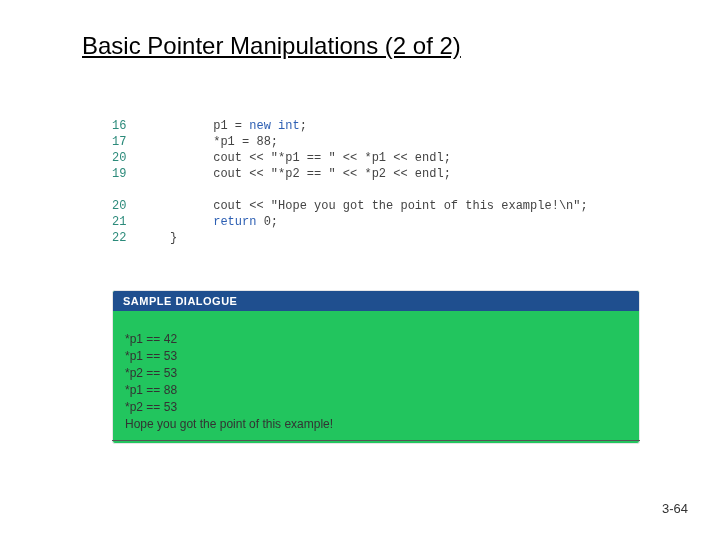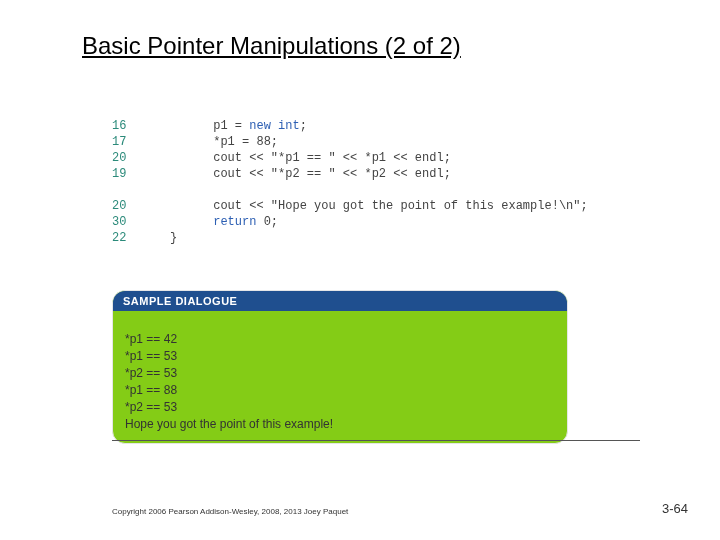--- a/index.html
+++ b/index.html
@@ -31,23 +31,23 @@
   .code-row { display: flex; height: 16px; }
   .ln { width: 58px; color: #2b8a7a; font-family: Liberation Mono, monospace; }
   .code { white-space: pre; }
   .gap { height: 16px; }
   .kw-new { color: #2d5fb3; }
   .kw-ret { color: #2d5fb3; }
   .dialogue-box {
     position: absolute;
     top: 290px;
     left: 112px;
-    width: 456px;
-    background: #84cc16;
-    border-radius: 13px;
+    width: 528px;
+    background: #22c55e;
+    border-radius: 3px;
     border: 1px solid #e5e6e7;
     padding: 0;
     overflow: hidden;
   }
   .dialogue-header {
     background: #1f4f8f;
     color: #fff;
     font-size: 11px;
     font-weight: bold;
     padding: 4px 10px;
@@ -113,21 +113,21 @@
   <div class="code-row">
       <span class="ln">19</span>
       <span class="code"><span>      </span><span>cout &lt;&lt; "*p2 == " &lt;&lt; *p2 &lt;&lt; endl;</span></span>
     </div>
   <div class="gap"></div>
   <div class="code-row">
       <span class="ln">20</span>
       <span class="code"><span>      </span><span>cout &lt;&lt; "Hope you got the point of this example!\n";</span></span>
     </div>
   <div class="code-row">
-      <span class="ln">30</span>
+      <span class="ln">21</span>
       <span class="code"><span>      </span><span class="kw-ret">return</span><span> 0;</span></span>
     </div>
   <div class="code-row">
       <span class="ln">22</span>
       <span class="code"><span>}</span></span>
     </div>
 </div>
 
 <div class="dialogue-box">
   <div class="dialogue-header">SAMPLE DIALOGUE</div>
@@ -137,15 +137,14 @@
     <div>*p2 == 53</div>
     <div>*p1 == 88</div>
     <div>*p2 == 53</div>
     <div>Hope you got the point of this example!</div>
   </div>
 </div>
 
 <div class="hr-line"></div>
 
 <div class="footer">
-  <div class="copyright">Copyright 2006 Pearson Addison-Wesley, 2008, 2013 Joey Paquet</div>
   <div class="pagenum">3-64</div>
 </div>
 
 </body></html>

